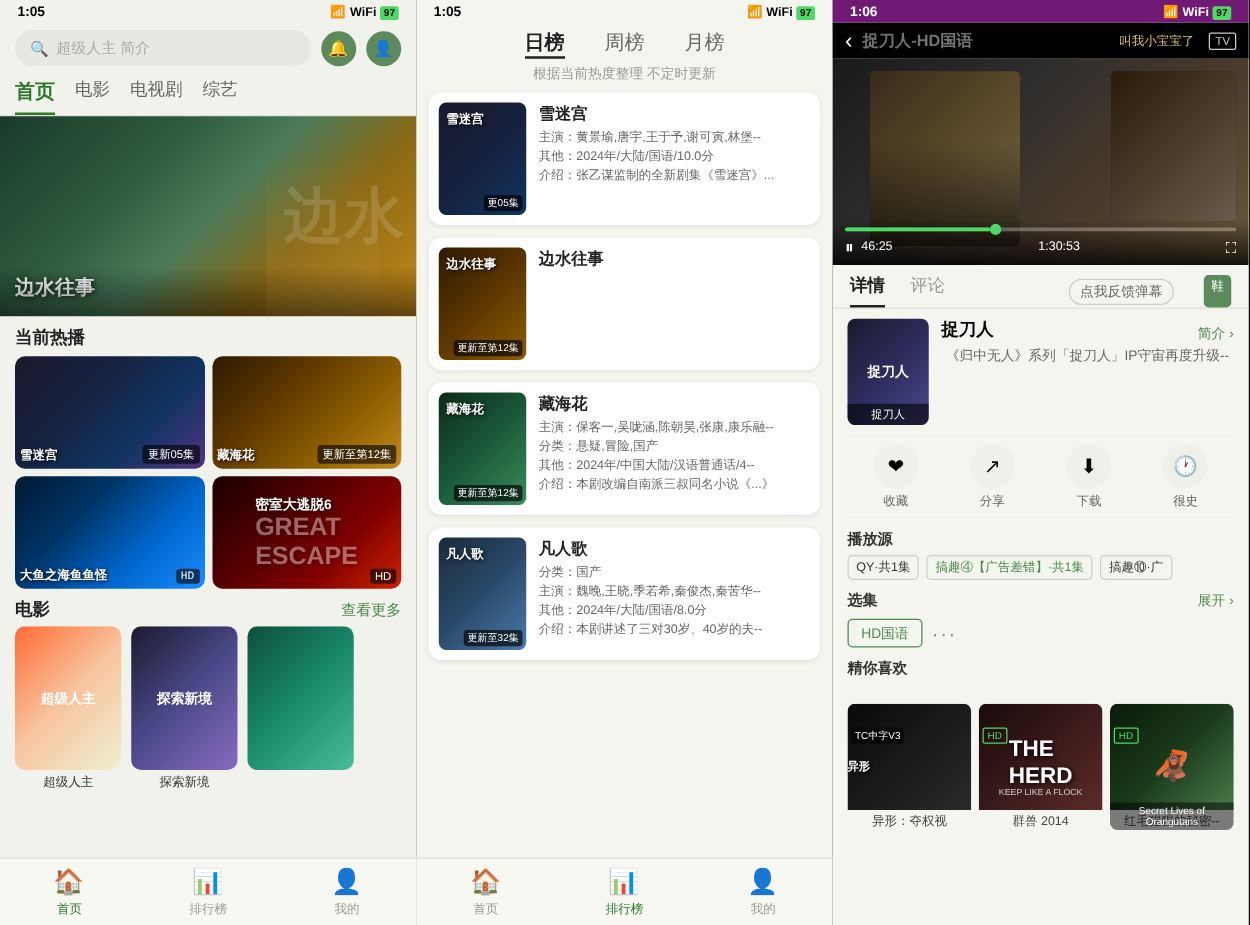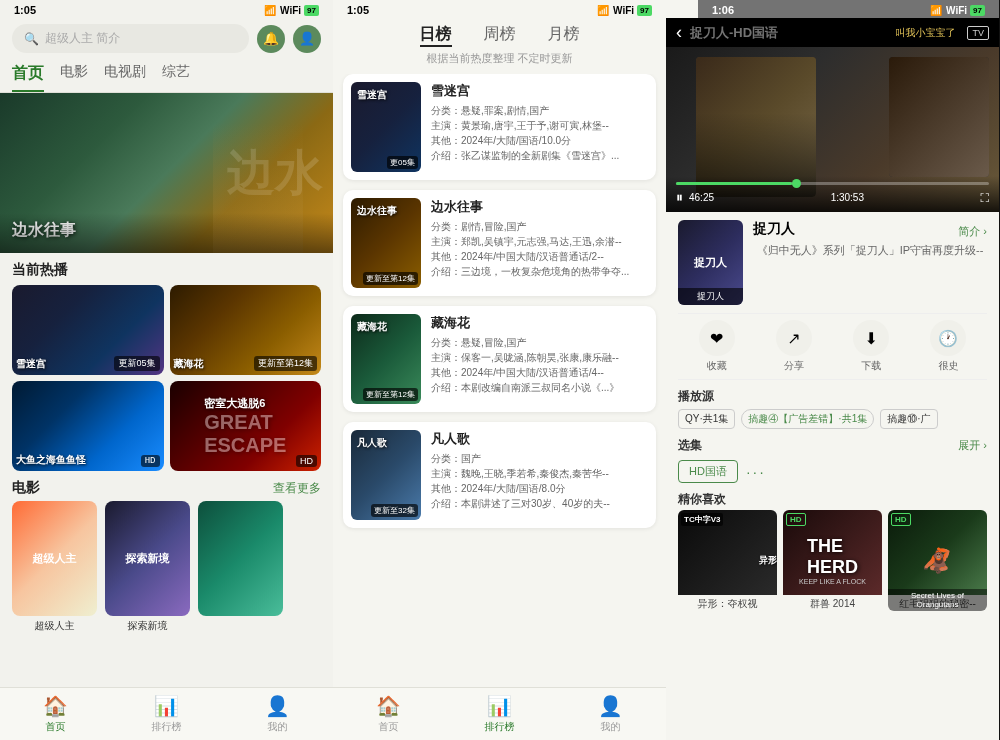--- a/index.html
+++ b/index.html
@@ -463,21 +463,21 @@
     .source-section { margin-bottom: 8px; }
     .source-title { font-size: 12px; color: #333; font-weight: 600; margin-bottom: 4px; }
     .source-chips { display: flex; gap: 6px; flex-wrap: wrap; }
     .source-chip {
       font-size: 10px;
       border: 1px solid #ccc;
       border-radius: 4px;
       padding: 2px 6px;
       color: #333;
     }
-    .source-chip.green { color: #4a8a4a; border-radius: 10px; }
+    .source-chip.green { color: #4a8a4a; }
 
     .episode-section { margin-bottom: 8px; }
     .episode-header {
       display: flex;
       justify-content: space-between;
       align-items: center;
       margin-bottom: 6px;
     }
     .episode-title { font-size: 12px; font-weight: 600; color: #333; }
     .episode-expand { font-size: 11px; color: #4a8a4a; }
@@ -485,49 +485,48 @@
       font-size: 11px;
       border: 1px solid #ccc;
       border-radius: 4px;
       padding: 3px 10px;
       color: #333;
     }
     .ep-chip.active { border-color: #4a8a4a; color: #4a8a4a; }
     .ep-dots { color: #4a8a4a; font-size: 14px; letter-spacing: 2px; }
 
     .recommend-section { }
-    .recommend-title { font-size: 12px; font-weight: 600; color: #333; margin-bottom: 2px; }
+    .recommend-title { font-size: 12px; font-weight: 600; color: #333; margin-bottom: 20px; }
     .recommend-grid {
       display: grid;
       grid-template-columns: repeat(3, 1fr);
       gap: 6px;
     }
     .rec-card {
       border-radius: 6px;
       overflow: hidden;
       position: relative;
     }
     .rec-poster {
       width: 100%;
       height: 85px;
       object-fit: cover;
     }
     .rec-poster.rc1 { background: linear-gradient(135deg, #0a0a0a, #1a1a1a, #2a2a2a); }
     .rec-poster.rc2 { background: linear-gradient(135deg, #1a0a0a, #3a1a1a, #5c2a2a); }
     .rec-poster.rc3 { background: linear-gradient(135deg, #0a1a0a, #1a3a1a, #4a7a4a); }
     .rec-badge {
       position: absolute;
-      top: 3px;
+      top: 19px;
       left: 3px;
       background: rgba(0,0,0,0.65);
       color: #fff;
       font-size: 8px;
       padding: 1px 3px;
       border-radius: 2px;
-      font-weight: bold;
     }
     .rec-badge.hd { color: #4cd964; border: 1px solid #4cd964; background: transparent; }
     .rec-name { font-size: 10px; color: #444; margin-top: 2px; text-align: center; white-space: nowrap; overflow: hidden; text-overflow: ellipsis; }
 
     
     ::-webkit-scrollbar { display: none; }
   </style>
 </head>
 <body>
 
@@ -652,54 +651,47 @@
   <div class="rank-list">
 
     <div class="rank-card">
       <div class="rank-poster r1">
         <div style="color:#fff;font-size:10px;font-weight:700;padding:6px;text-shadow:1px 1px 3px rgba(0,0,0,0.9);">雪迷宫</div>
         <div class="rank-ep-badge">更05集</div>
       </div>
       <div class="rank-info">
         <div class="rank-title">雪迷宫</div>
         <div class="rank-meta">
-          <div>分类：悬疑,罪案,剧情,国产</div>
           <div>主演：黄景瑜,唐宇,王于予,谢可寅,林堡--</div>
           <div>其他：2024年/大陆/国语/10.0分</div>
           <div>介绍：张乙谋监制的全新剧集《雪迷宫》...</div>
         </div>
       </div>
     </div>
 
     <div class="rank-card">
       <div class="rank-poster r2">
         <div style="color:#fff;font-size:10px;font-weight:700;padding:6px;text-shadow:1px 1px 3px rgba(0,0,0,0.9);">边水往事</div>
         <div class="rank-ep-badge">更新至第12集</div>
       </div>
       <div class="rank-info">
         <div class="rank-title">边水往事</div>
-        <div class="rank-meta">
-          <div>分类：剧情,冒险,国产</div>
-          <div>主演：郑凯,吴镇宇,元志强,马达,王迅,余潜--</div>
-          <div>其他：2024年/中国大陆/汉语普通话/2--</div>
-          <div>介绍：三边境，一枚复杂危境角的热带争夺...</div>
-        </div>
       </div>
     </div>
 
     <div class="rank-card">
       <div class="rank-poster r3">
         <div style="color:#fff;font-size:10px;font-weight:700;padding:6px;text-shadow:1px 1px 3px rgba(0,0,0,0.9);">藏海花</div>
         <div class="rank-ep-badge">更新至第12集</div>
       </div>
       <div class="rank-info">
         <div class="rank-title">藏海花</div>
         <div class="rank-meta">
+          <div>主演：保客一,吴咙涵,陈朝昊,张康,康乐融--</div>
           <div>分类：悬疑,冒险,国产</div>
-          <div>主演：保客一,吴咙涵,陈朝昊,张康,康乐融--</div>
           <div>其他：2024年/中国大陆/汉语普通话/4--</div>
           <div>介绍：本剧改编自南派三叔同名小说《...》</div>
         </div>
       </div>
     </div>
 
     <div class="rank-card">
       <div class="rank-poster r4">
         <div style="color:#fff;font-size:10px;font-weight:700;padding:6px;text-shadow:1px 1px 3px rgba(0,0,0,0.9);">凡人歌</div>
         <div class="rank-ep-badge">更新至32集</div>
@@ -727,21 +719,21 @@
     </div>
     <div class="tab-item">
       <span class="tab-icon">👤</span>
       <span>我的</span>
     </div>
   </div>
 </div>
 
 <div class="phone phone3">
 
-  <div class="status-bar dark" style="background:#737373;margin-left:32px;">
+  <div class="status-bar dark" style="background:#701a75;">
     <span>1:06</span>
     <div class="status-icons" style="color:#fff;">
       <span>📶</span>
       <span>WiFi</span>
       <span class="battery-badge">97</span>
     </div>
   </div>
 
   <div class="detail-header">
     <span class="back">‹</span>
@@ -770,20 +762,26 @@
         <div class="left">
           <span class="play-pause">⏸</span>
           <span>46:25</span>
         </div>
         <span>1:30:53</span>
         <span style="font-size:12px;">⛶</span>
       </div>
     </div>
   </div>
 
+  <div class="detail-tabs">
+    <div class="detail-tab active">详情</div>
+    <div class="detail-tab">评论</div>
+    <div class="review-btn">点我反馈弹幕</div>
+    <div class="edit-badge">鞋</div>
+  </div>
 
   <div class="detail-content">
     <div class="detail-movie-row">
       <div class="detail-poster">
         <div style="position:absolute;inset:0;display:flex;align-items:center;justify-content:center;color:#fff;font-size:11px;font-weight:700;">捉刀人</div>
         <div class="detail-poster-label">捉刀人</div>
       </div>
       <div class="detail-movie-info">
         <div style="display:flex;justify-content:space-between;align-items:center;">
           <div class="detail-movie-title">捉刀人</div>
@@ -830,21 +828,21 @@
         <div class="ep-chip active">HD国语</div>
         <span class="ep-dots">···</span>
       </div>
     </div>
 
     <div class="recommend-section">
       <div class="recommend-title">精你喜欢</div>
       <div class="recommend-grid">
         <div class="rec-card">
           <div class="rec-poster rc1">
-            <div style="position:absolute;inset:0;display:flex;align-items:flex-end;justify-content:center;flex-direction:column;gap:2px;">
+            <div style="position:absolute;inset:0;display:flex;align-items:flex-start;justify-content:center;flex-direction:column;gap:2px;">
               <div style="color:#fff;font-size:9px;font-weight:700;text-shadow:1px 1px 3px rgba(0,0,0,0.9);text-align:center;">异形</div>
             </div>
             <div class="rec-badge">TC中字V3</div>
           </div>
           <div class="rec-name">异形：夺权视</div>
         </div>
         <div class="rec-card">
           <div class="rec-poster rc2">
             <div style="position:absolute;inset:0;display:flex;align-items:center;justify-content:center;flex-direction:column;">
               <div style="color:#fff;font-size:18px;font-weight:900;text-shadow:1px 1px 4px rgba(0,0,0,0.9);">THE<br>HERD</div>

